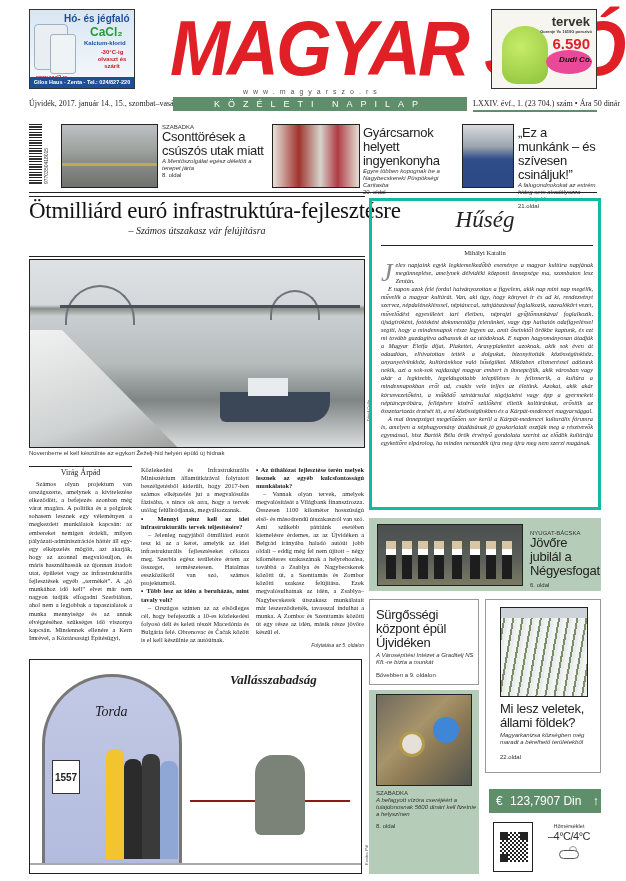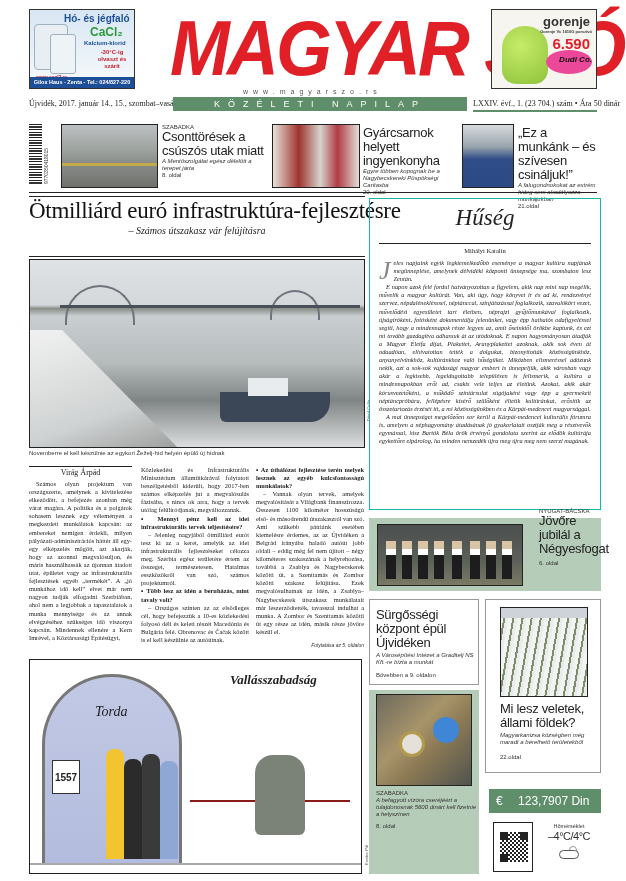--- a/index.html
+++ b/index.html
@@ -89,35 +89,35 @@
   #cartoon .f1 { left:76px; height:110px; background:#f2c530; }
   #cartoon .f2 { left:94px; height:100px; background:#2b2b2b; }
   #cartoon .f3 { left:112px; height:105px; background:#3a3a3a; }
   #cartoon .f4 { left:130px; height:98px; background:#8fa7d4; }
   #cartoon .soldier { position:absolute; left:225px; top:95px; width:50px; height:80px; background:#7b8278; border-radius:18px 18px 6px 6px; }
   #cartoon .spear { position:absolute; left:160px; top:140px; width:160px; height:2px; background:#8a1b1b; }
   #cartoon .ground { position:absolute; left:0; bottom:8px; width:100%; height:2px; background:#aaa; }
   #cartoon-credit { left: 364px; top: 845px; font: 4px "Liberation Sans", sans-serif; color:#555; writing-mode: vertical-rl; transform: rotate(180deg); }
 
   
-  #editorial { left: 369px; top: 198px; width: 232px; height: 312px; border: 1px solid #14b8a6; padding: 0 15px; }
+  #editorial { left: 369px; top: 198px; width: 232px; height: 312px; border: 3px solid #14b8a6; padding: 0 15px; }
   #ed-title { position:absolute; left:0; top:6px; width:100%; text-align:center; font: italic 23px "Liberation Serif", serif; color:#222; }
   #ed-rule { position:absolute; left:9px; top:44px; width:212px; height:1px; background:#222; }
   #ed-author { position:absolute; left:0; top:48px; width:100%; text-align:center; font: 6.5px "Liberation Serif", serif; color:#222; }
   #ed-body { position:absolute; left:9px; top:60px; width:212px; height:248px; overflow:hidden; font: italic 6.3px "Liberation Serif", serif; color:#222; line-height: 8.1px; text-align: justify; }
   #ed-body p { text-indent: 7px; }
   #ed-body p.first { text-indent: 0; }
   #ed-body .dropcap { float:left; font: italic 26px "Liberation Serif", serif; color:#888; line-height: 24px; margin-right: 3px; }
 
   
   .greenbox { background: #b5cdb8; }
   #nyugat { left: 369px; top: 518px; width: 232px; height: 73px; }
   #nyugat-img { left: 377px; top: 524px; width: 146px; height: 62px; border:1px solid #222; background: linear-gradient(180deg,#4b4f4e 0%,#5b6159 60%,#7a7a64 100%); overflow:hidden; }
   #nyugat-img .p { position:absolute; bottom:6px; width:10px; height:38px; background: linear-gradient(180deg,#d9c4a5 0 8px,#fff 8px 14px,#1d1d1d 14px); }
-  #nyugat-text { left: 530px; top: 508px; width: 70px; margin-left: 9px; }
+  #nyugat-text { left: 530px; top: 530px; width: 70px; }
 
   #surgos { left: 369px; top: 599px; width: 110px; height: 86px; border:1px solid #999; background:#fff; }
   #surgos-text { left: 376px; top: 608px; width: 100px; }
   #foldek { left: 485px; top: 599px; width: 116px; height: 174px; border:1px solid #999; background:#fff; }
   #foldek-img { left: 500px; top: 607px; width: 88px; height: 90px; border:1px solid #222; background: repeating-linear-gradient(100deg,#f2f4f4 0 4px,#7c8f6a 4px 6px,#e9eceb 6px 9px); }
   #foldek-img::before { content:""; position:absolute; left:0; top:0; right:0; height:10px; background:#cdd3d9; }
   #foldek-text { left: 500px; top: 702px; width: 95px; }
 
   #vizora { left: 369px; top: 690px; width: 110px; height: 184px; }
   #vizora-img { left: 376px; top: 694px; width: 96px; height: 92px; border:1px solid #222; background: linear-gradient(135deg,#6d6a5d 0%,#a8946a 40%,#8c7a55 60%,#50534f 100%); overflow:hidden; }
@@ -153,21 +153,21 @@
   <div class="t4">-30°C-ig olvaszt és szárít</div>
   <div class="t5">www.cacl2.rs</div>
   <div class="bar">Gilox Haus - Zenta - Tel.: 024/827-220</div>
 </div>
 
 <div id="masthead" class="abs">MAGYAR SZÓ</div>
 <div id="website" class="abs">www.magyarszo.rs</div>
 
 <div id="ad-right" class="abs">
   <div class="vac"></div>
-  <div class="brand">gorenje</div>
+  <div class="brand">tervek</div>
   <div class="model">Gorenje Vc 1610G porszívó</div>
   <div class="price">6.590</div>
   <div class="dudi">Dudi Co.</div>
 </div>
 
 <div id="dateline" class="abs">Újvidék, 2017. január 14., 15., szombat–vasárnap</div>
 <div id="greenbar" class="abs">KÖZÉLETI NAPILAP</div>
 <div id="issue" class="abs">LXXIV. évf., 1. (23 704.) szám • Ára 50 dinár</div>
 <div id="issue-rule" class="abs"></div>
 
@@ -299,21 +299,21 @@
   <div class="cap"></div>
 </div>
 <div id="vizora-text" class="abs">
   <div class="teaser-kicker">SZABADKA</div>
   <div class="teaser-sub" style="margin-top:1px">A befagyott vízóra cseréjéért a tulajdonosnak 5600 dinárt kell fizetnie a helyszínen</div>
   <div class="teaser-page" style="margin-top:5px">8. oldal</div>
 </div>
 
 <div id="currency" class="abs">
   <span>€</span>
-  <span style="margin-left:12px">123,7907 Din</span>
+  <span style="margin-left:4px">123,7907 Din</span>
   <span style="margin-left:8px">↑</span>
 </div>
 
 <div id="qr" class="abs">
   <div class="code"></div>
 </div>
 <div id="weather" class="abs">
   <div id="weather-label">Hőmérséklet</div>
   <div id="weather-temp">–4°C/4°C</div>
   <div id="weather-icon">

